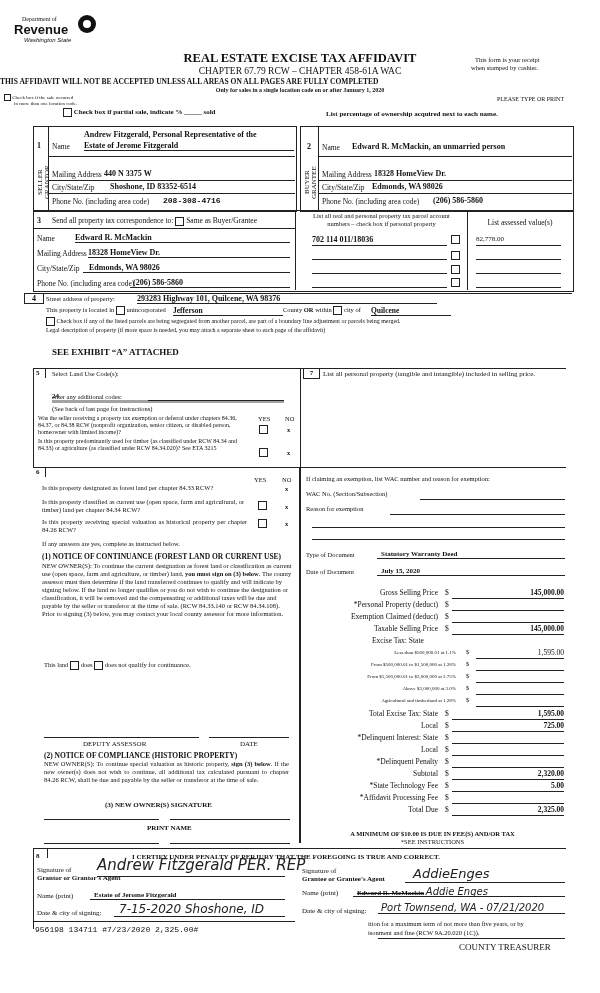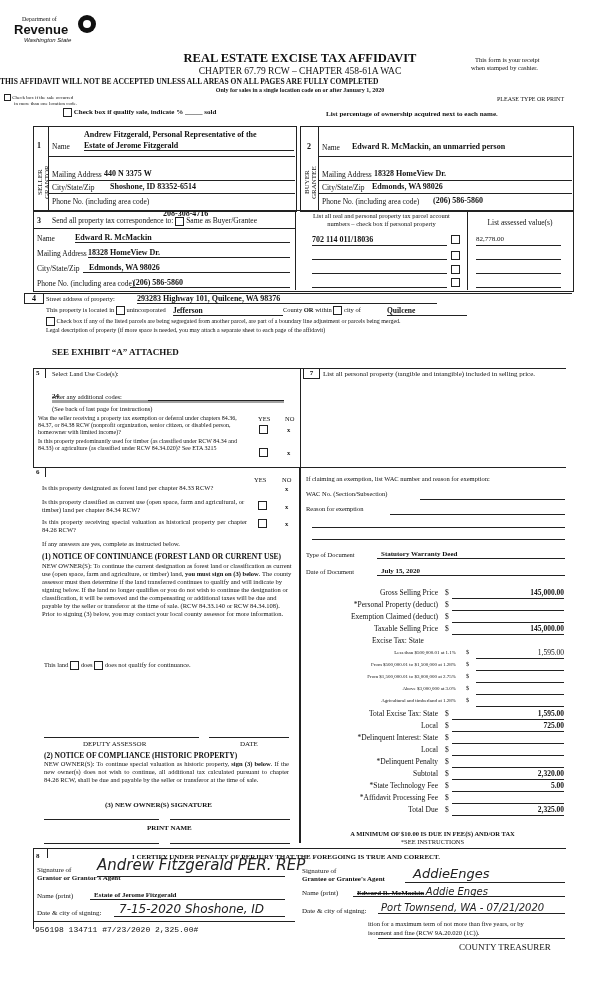--- a/index.html
+++ b/index.html
@@ -39,40 +39,40 @@
 <div class="abs nowrap f65" style="left:471px;top:64px;">when stamped by cashier.</div>
 
 <div class="abs nowrap f5" style="left:4px;top:94px;">
   <span class="cb" style="width:5px;height:5px;"></span>
   <span>Check box if the sale occurred</span>
 </div>
 <div class="abs nowrap f5" style="left:14px;top:101px;">in more than one location code.</div>
 <div class="abs nowrap f6" style="left:497px;top:96px;">PLEASE TYPE OR PRINT</div>
 <div class="abs nowrap b f7" style="left:63px;top:108px;">
   <span class="cb"></span>
-  <span>Check box if qualify sale, indicate % _____ sold</span>
+  <span>Check box if partial sale, indicate % _____ sold</span>
 </div>
 <div class="abs nowrap b f7" style="left:326px;top:110px;">List percentage of ownership acquired next to each name.</div>
 
 <div class="box" style="left:33px;top:126px;width:262px;height:84px;"></div>
 <div class="vl" style="left:48px;top:126px;height:84px;"></div>
 <div class="abs b f8" style="left:37px;top:141px;">1</div>
 <div class="abs f75" style="left:52px;top:142px;">Name</div>
 <div class="abs b f8 nowrap" style="left:84px;top:130px;text-align:right;">Andrew Fitzgerald, Personal Representative of the</div>
 <div class="abs b f8 nowrap" style="left:84px;top:141px;border-bottom:1px solid #222;width:210px;">Estate of Jerome Fitzgerald</div>
 <div class="hl" style="left:48px;top:156px;width:247px;"></div>
 <div class="vert" style="left:37px;top:160px;height:45px;"><span>SELLER</span><br><span>GRANTOR</span></div>
 <div class="abs f75 nowrap" style="left:52px;top:170px;">Mailing Address</div>
 <div class="abs b f8 nowrap" style="left:104px;top:169px;">440 N 3375 W</div>
 <div class="hl" style="left:48px;top:180px;width:247px;"></div>
 <div class="abs f75 nowrap" style="left:52px;top:183px;">City/State/Zip</div>
 <div class="abs b f8 nowrap" style="left:110px;top:182px;">Shoshone, ID 83352-6514</div>
 <div class="hl" style="left:48px;top:193px;width:247px;"></div>
 <div class="abs f75 nowrap" style="left:52px;top:197px;">Phone No. (including area code)</div>
-<div class="abs b f8 nowrap" style="left:163px;top:209px;">208-308-4716</div>
+<div class="abs b f8 nowrap" style="left:163px;top:196px;font-family:Liberation Mono, monospace;">208-308-4716</div>
 
 <div class="box" style="left:300px;top:126px;width:272px;height:84px;"></div>
 <div class="vl" style="left:318px;top:126px;height:84px;"></div>
 <div class="abs b f8" style="left:307px;top:142px;">2</div>
 <div class="abs f75" style="left:322px;top:143px;">Name</div>
 <div class="abs b f8 nowrap" style="left:352px;top:142px;">Edward R. McMackin, an unmarried person</div>
 <div class="hl" style="left:318px;top:156px;width:254px;"></div>
 <div class="vert" style="left:304px;top:160px;height:45px;"><span>BUYER</span><br><span>GRANTEE</span></div>
 <div class="abs f75 nowrap" style="left:322px;top:170px;">Mailing Address</div>
 <div class="abs b f8 nowrap" style="left:374px;top:169px;">18328 HomeView Dr.</div>
@@ -132,21 +132,21 @@
   <span>This property is located in</span>
   <span class="cb"></span>
   <span>unincorporated</span>
 </div>
 <div class="abs b f75 nowrap" style="left:173px;top:306px;border-bottom:1px solid #222;width:110px;">Jefferson</div>
 <div class="abs f65 nowrap" style="left:283px;top:306px;">
   <span>County</span> <b>OR</b> <span>within</span>
   <span class="cb"></span>
   <span>city of</span>
 </div>
-<div class="abs b f75 nowrap" style="left:371px;top:306px;border-bottom:1px solid #222;width:80px;margin-left:16px;">Quilcene</div>
+<div class="abs b f75 nowrap" style="left:371px;top:306px;border-bottom:1px solid #222;width:80px;">Quilcene</div>
 
 <div class="abs f6 nowrap" style="left:46px;top:317px;">
   <span class="cb"></span>
   <span>Check box if any of the listed parcels are being segregated from another parcel, are part of a boundary line adjustment or parcels being merged.</span>
 </div>
 <div class="abs f6 nowrap" style="left:46px;top:327px;">Legal description of property (if more space is needed, you may attach a separate sheet to each page of the affidavit)</div>
 <div class="abs b f9 nowrap" style="left:52px;top:347px;">SEE EXHIBIT “A” ATTACHED</div>
 
 <div class="abs" style="left:33px;top:368px;width:266px;height:98px;border-top:1px solid #222;border-left:1px solid #222;"></div>
 <div class="vl" style="left:45px;top:368px;height:10px;"></div>

